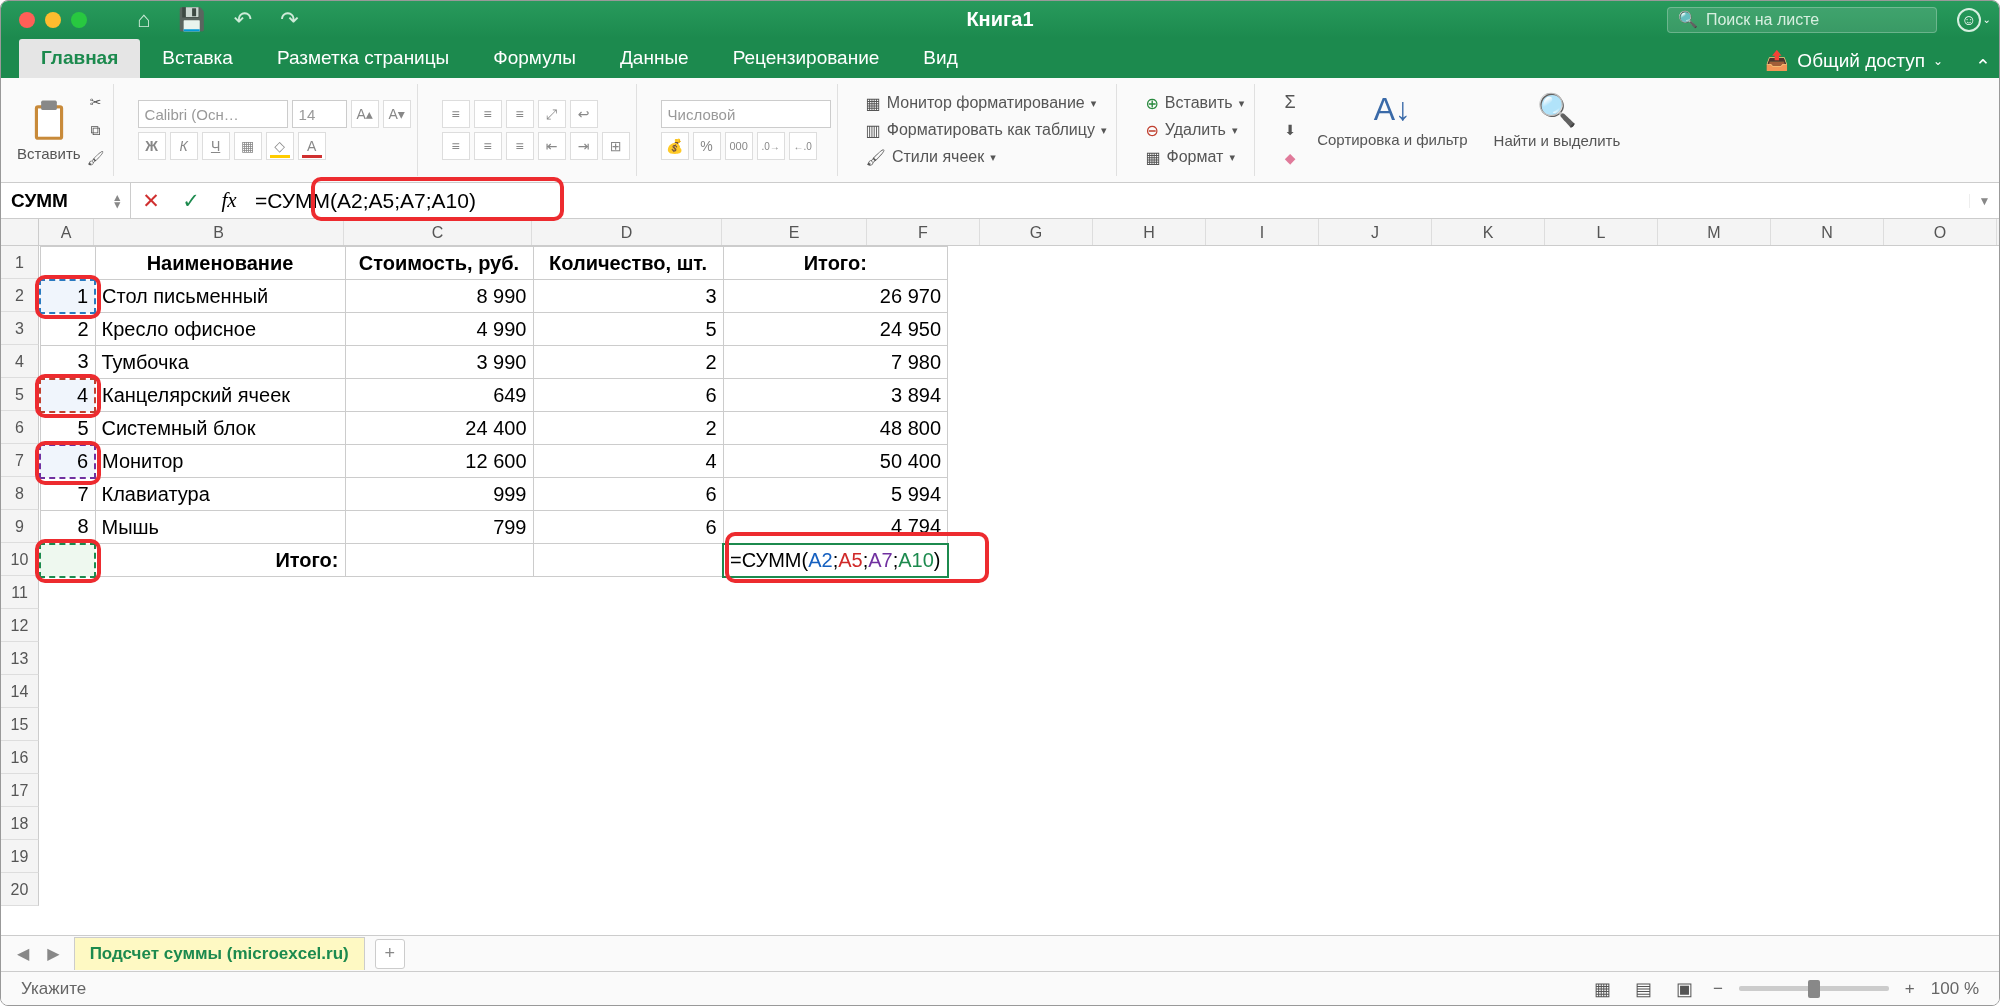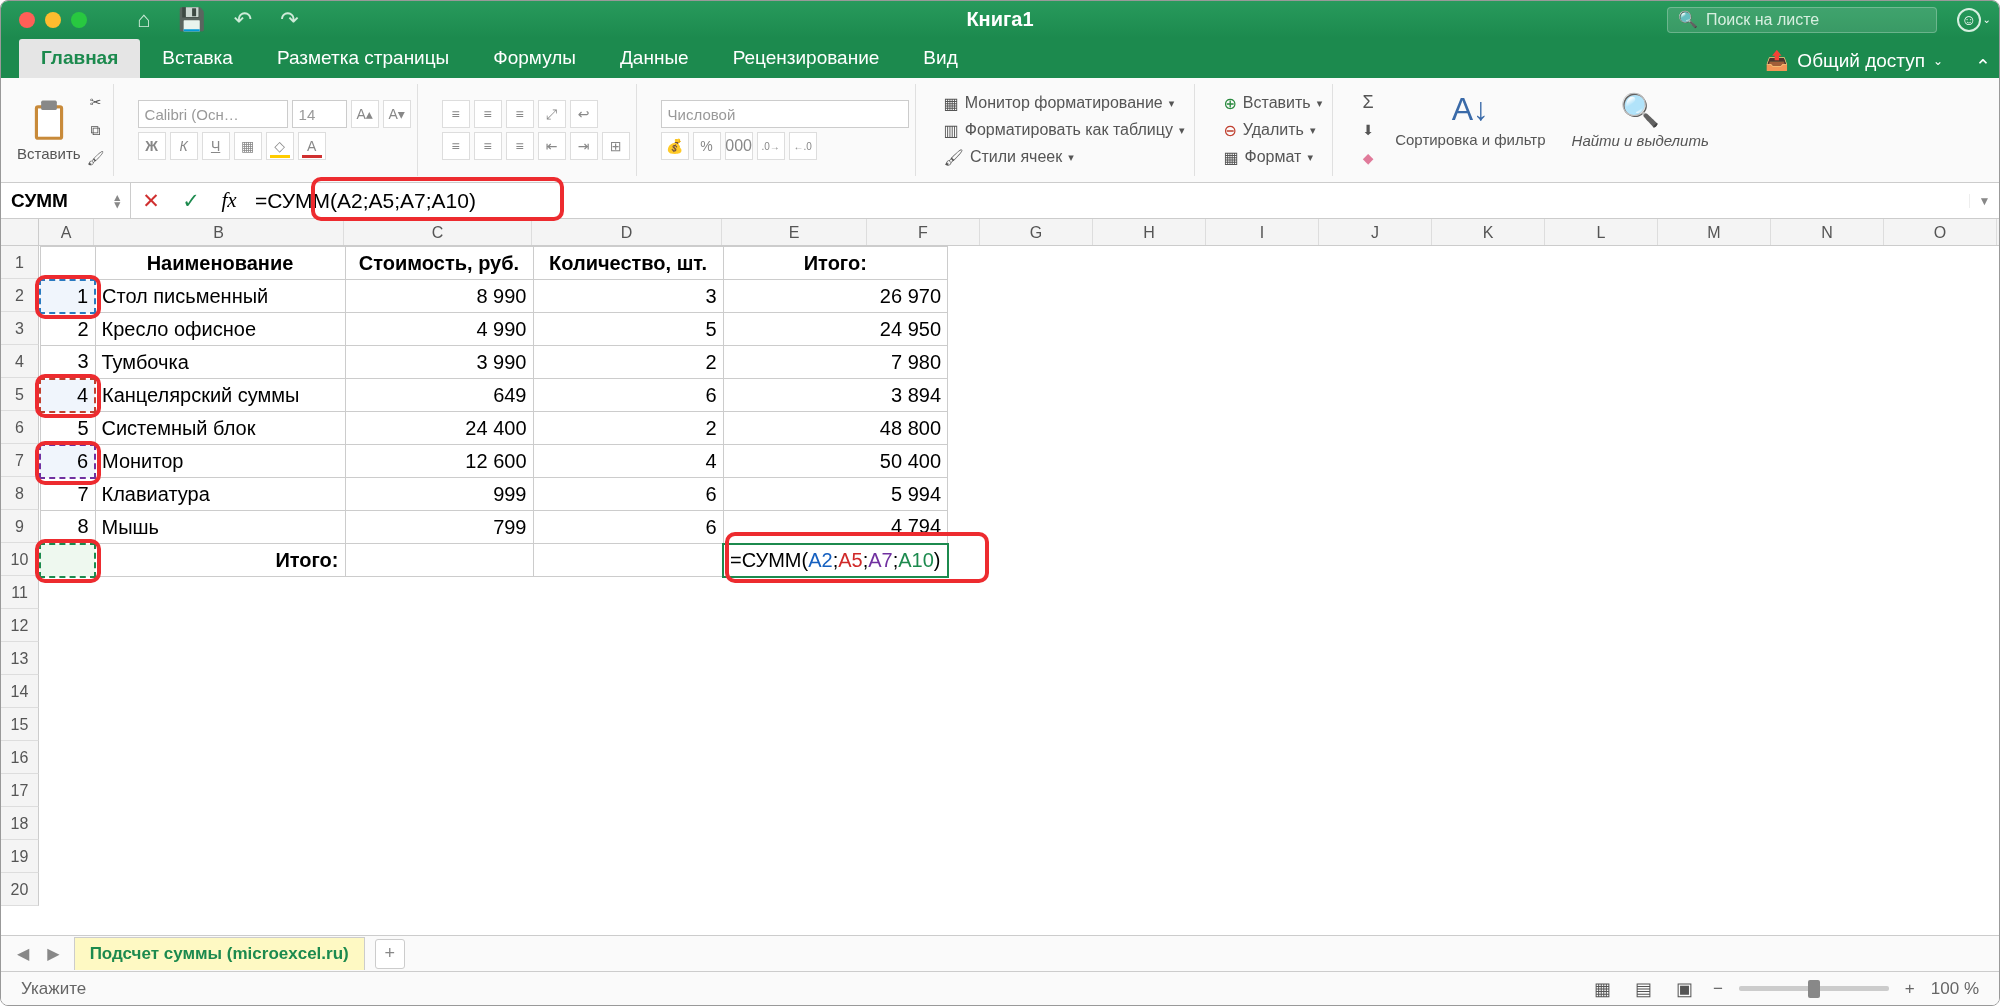--- a/index.html
+++ b/index.html
@@ -180,25 +180,25 @@
       <div class="fmt-btn">≡</div>
       <div class="fmt-btn">≡</div>
       <div class="fmt-btn">≡</div>
       <div class="fmt-btn">⇤</div>
       <div class="fmt-btn">⇥</div>
       <div class="fmt-btn">⊞</div>
     </div>
   </div>
 
   <div class="grp">
-    <div class="dropdown" style="width:248px;">Числовой</div>
+    <div class="dropdown" style="width:170px;">Числовой</div>
     <div class="btn-row">
       <div class="fmt-btn">💰</div>
       <div class="fmt-btn">%</div>
-      <div class="fmt-btn" style="font-size:16px;">000</div>
+      <div class="fmt-btn" style="font-size:11px;">000</div>
       <div class="fmt-btn" style="font-size:10px;">.0→</div>
       <div class="fmt-btn" style="font-size:10px;">←.0</div>
     </div>
   </div>
 
   <div class="grp">
     <div class="lbl-btn">
         <span>▦</span>
         <span>Монитор форматирование</span>
         <span style="font-size:11px;">▾</span>
@@ -239,21 +239,21 @@
         <span class="mini-icon" style="font-size:18px;">Σ</span>
         <span class="mini-icon">⬇</span>
         <span class="mini-icon" style="color:#e07a9a;">◆</span>
       </div>
       <div class="big-btn">
         <span class="glyph" style="color:#3a6aa8;">A↓</span>
         <span style="text-align:right;line-height:1.1;">Сортировка и фильтр</span>
       </div>
       <div class="big-btn">
         <span class="glyph">🔍</span>
-        <span style="text-align:center;line-height:1.1;font-style:italic;">Найти и выделить</span>
+        <span style="text-align:center;line-height:1.1;">Найти и выделить</span>
       </div>
     </div>
   </div>
 </div>
 
 <div class="fbar" style="position:relative;">
   <div class="namebox">
     <span>СУММ</span>
     <span class="spin">▴<br>▾</span>
   </div>
@@ -333,21 +333,21 @@
             </tr>
         <tr>
               <td class="cA right">3</td>
               <td class="cB">Тумбочка</td>
               <td class="cC right">3 990</td>
               <td class="cD right">2</td>
               <td class="cE right">7 980</td>
             </tr>
         <tr>
               <td class="cA right marching" style="border-color:#c04030 !important;">4</td>
-              <td class="cB">Канцелярский суммы</td>
+              <td class="cB">Канцелярский ячеек</td>
               <td class="cC right">649</td>
               <td class="cD right">6</td>
               <td class="cE right">3 894</td>
             </tr>
         <tr>
               <td class="cA right">5</td>
               <td class="cB">Системный блок</td>
               <td class="cC right">24 400</td>
               <td class="cD right">2</td>
               <td class="cE right">48 800</td>

